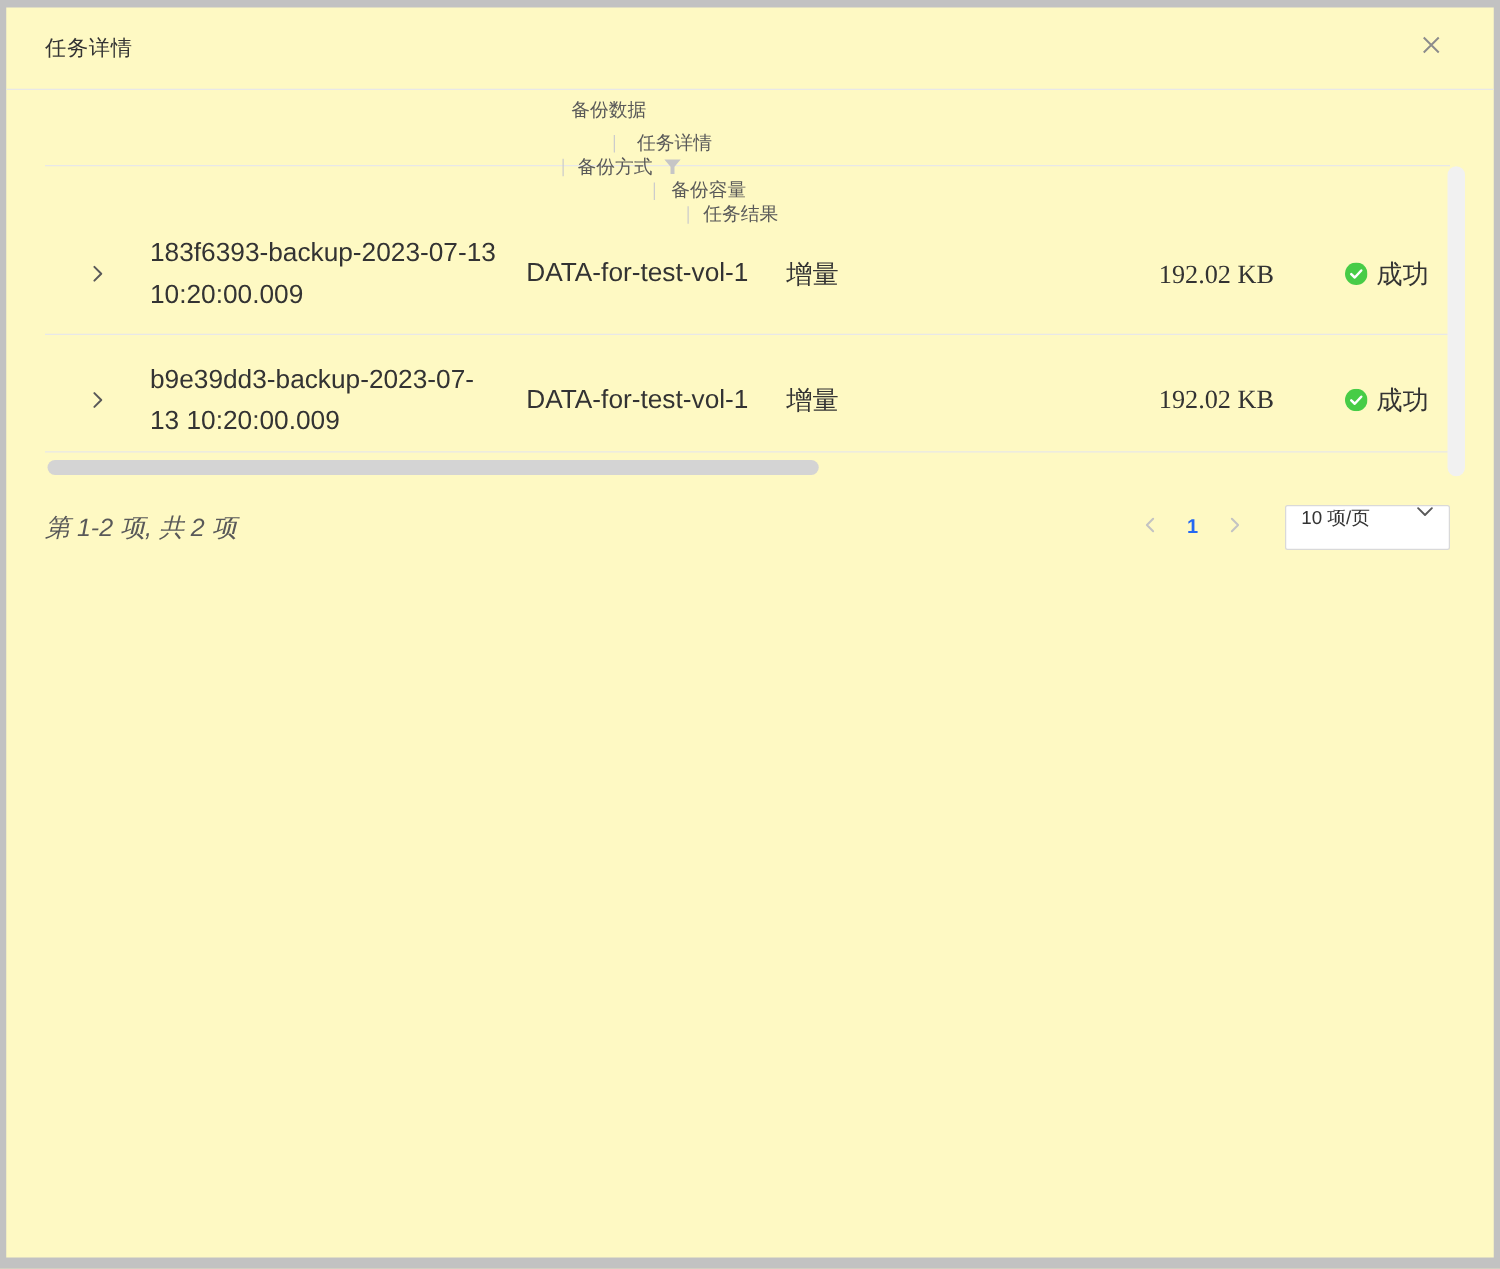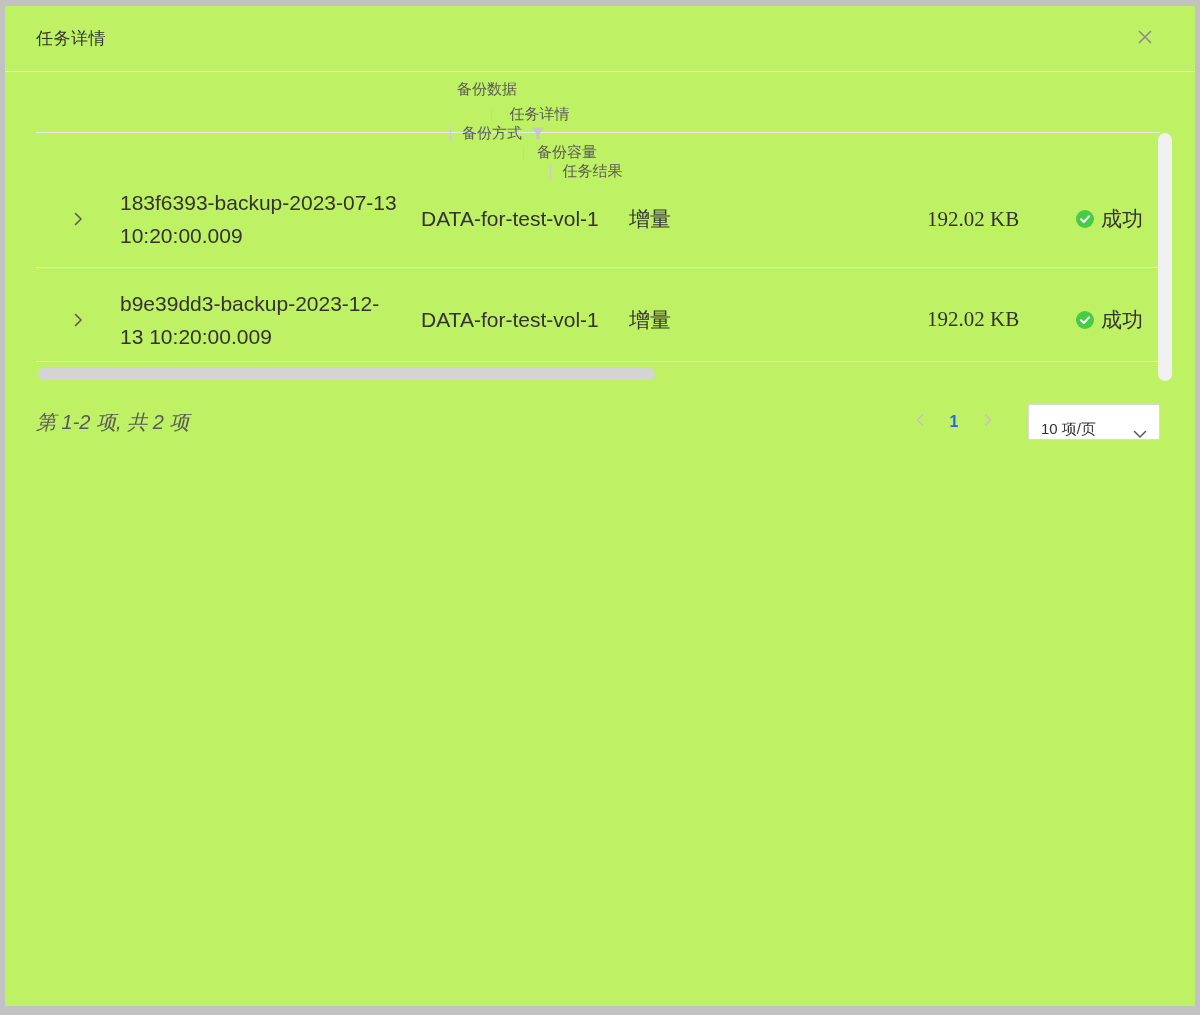--- a/index.html
+++ b/index.html
@@ -1,18 +1,18 @@
 <!DOCTYPE html>
 <html><head>
 <meta charset="utf-8">
 <style>
   * { margin:0; padding:0; box-sizing:border-box; }
   html,body { width:1200px; height:1015px; font-family:"Liberation Sans","DejaVu Sans",sans-serif; }
   .frame { position:fixed; inset:0; background:#c2c2c2; }
-  .dialog { position:absolute; left:5px; right:5px; top:6px; bottom:9px; background:#bef264; overflow:hidden; }
+  .dialog { position:absolute; left:5px; right:5px; top:6px; bottom:9px; background:#fef9c3; overflow:hidden; }
 
   
   .modal-header { height:66px; display:flex; align-items:center; justify-content:space-between;
                   padding:0 38px 0 31px; border-bottom:1px solid #e8e8e8; }
   .modal-title { font-size:17px; font-weight:500; color:#333333; letter-spacing:0.5px; }
   .close-btn { width:24px; height:24px; display:flex; align-items:center; justify-content:center; cursor:pointer; }
 
   
   .table-wrap { margin-left:31px; width:1124px; position:relative; }
   .tr { display:flex; width:1124px; }
@@ -40,21 +40,21 @@
   .vscroll-track { position:absolute; left:1122px; top:61px; width:14px; height:248px; border-radius:7px; background:#f1f1f1; cursor:pointer; }
 
   
   .pager-bar { margin:22px 35px 0 31px; height:38px; display:flex; align-items:center; justify-content:space-between; }
   .pager-summary { font-size:20px; color:#595959;font-style:italic; }
   .pager-controls { display:flex; align-items:center; }
   .pg-btn { width:28px; height:28px; display:flex; align-items:center; justify-content:center; cursor:pointer; }
   .pg-num { width:30px; height:28px; display:flex; align-items:center; justify-content:center;
             color:#2468f2; font-weight:700; font-size:16px; cursor:pointer; margin:0 5px; }
   .page-size { margin-left:26px; width:132px; height:36px; border:1px solid #d9d9d9; border-radius:2px;
-               display:flex; align-items:flex-end; justify-content:space-between; padding:0 12px 0 12px;
+               display:flex; align-items:flex-start; justify-content:space-between; padding:0 12px 0 12px;
                font-size:15px; color:#333333; cursor:pointer; background:#fff; }
 </style>
 </head>
 <body>
 
 <div class="frame">
   <div class="dialog">
 
     <div class="modal-header">
       <div class="modal-title">任务详情</div>
@@ -123,21 +123,21 @@
       </div>
 
       <div class="tr row row-2">
         <div class="cell c-exp">
           <span class="expander">
             <svg width="14" height="14" viewBox="0 0 14 14">
                 <path d="M4.5 1.5 L10 7 L4.5 12.5" stroke="#595959" stroke-width="1.6" fill="none" stroke-linecap="round" stroke-linejoin="round"></path>
               </svg>
           </span>
         </div>
-        <div class="cell c-data">b9e39dd3-backup-2023-12-13 10:20:00.009</div>
+        <div class="cell c-data">b9e39dd3-backup-2023-07-13 10:20:00.009</div>
         <div class="cell c-res">DATA-for-test-vol-1</div>
         <div class="cell c-meth">增量</div>
         <div class="cell c-cap">192.02 KB</div>
         <div class="cell c-result">
           <span class="status">
             <span style="display:inline-flex;">
               <svg width="18" height="18" viewBox="0 0 18 18">
                   <circle cx="9" cy="9" r="9" fill="#47cc47"></circle>
                   <path d="M5 9.3 L7.8 12 L13 6.4" stroke="#ffffff" stroke-width="2" fill="none" stroke-linecap="round" stroke-linejoin="round"></path>
                 </svg>

